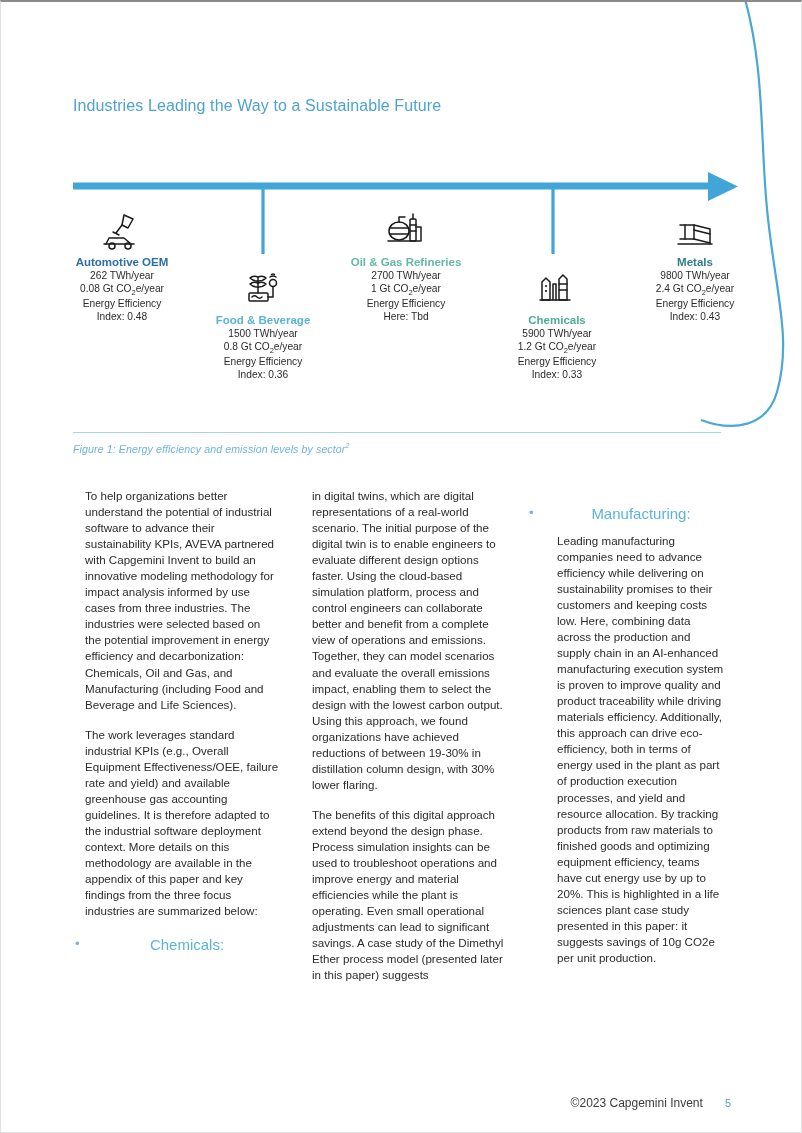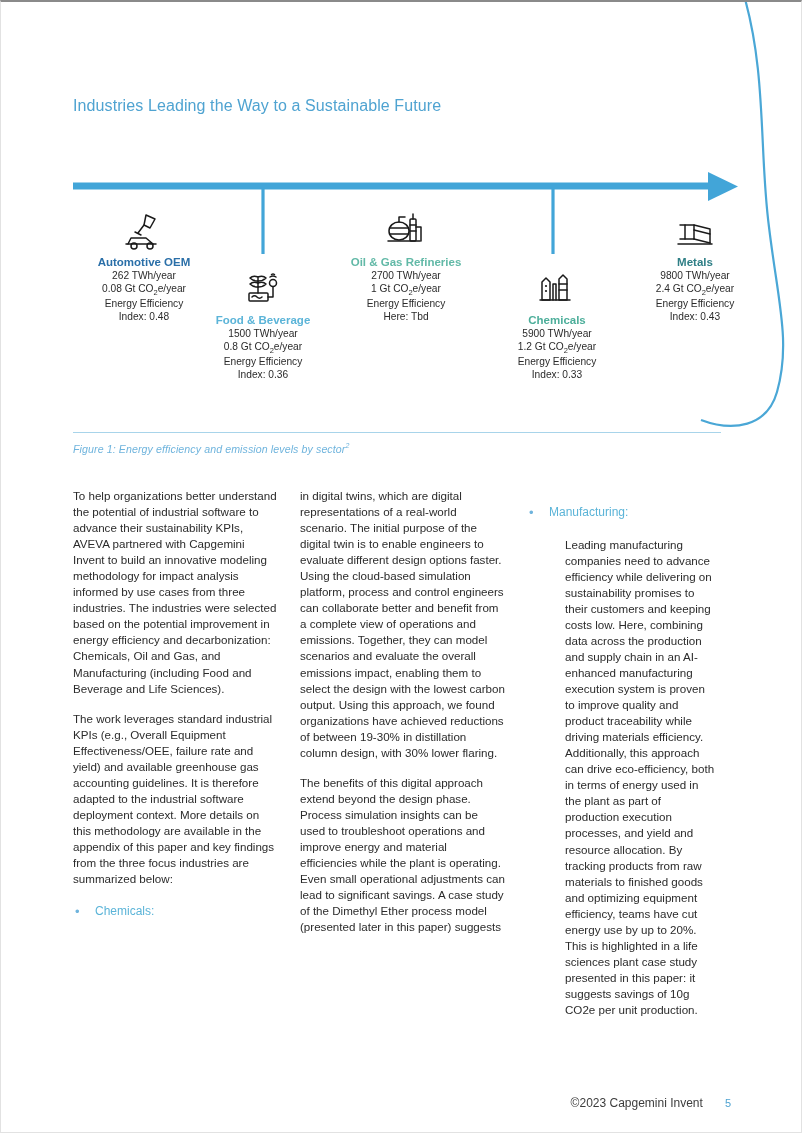--- a/index.html
+++ b/index.html
@@ -57,21 +57,21 @@
     margin-bottom: 1px;
     line-height: 1.25;
   }
   .node .stat {
     font-size: 10.2px;
     color: #2b2b2b;
     line-height: 1.27;
   }
   .node .stat sub { font-size: 7.5px; }
   
-  #node-automotive { left: 48px;  top: 47px; }
+  #node-automotive { left: 26px;  top: 47px; }
   #node-food       { left: 167px; top: 105px; }
   #node-oilgas     { left: 310px; top: 47px; }
   #node-chemicals  { left: 461px; top: 105px; }
   #node-metals     { left: 599px; top: 47px; }
 
   
   .caption-rule {
     position: absolute;
     left: 72px; top: 430px;
     width: 648px; height: 1px;
@@ -90,21 +90,21 @@
   
   .columns {
     position: absolute;
     left: 72px; top: 486px;
     width: 660px;
     display: flex;
     gap: 21px;
   }
   .col { width: 206px; }
   .col p {
-    margin: 0 0 14px 0;
+    margin: 0 0 14px 12px;
     font-size: 11.6px;
     line-height: 1.385;
     color: #2b2b2b;
   }
   .col p:last-child { margin-bottom: 0; }
   .bullet {
     display: flex;
     gap: 0px;
     margin-top: 16px;
   }
@@ -112,29 +112,30 @@
     color: #6fb4dd;
     font-size: 13px;
     line-height: 1.35;
     width: 22px;
     flex: 0 0 22px;
     text-align: left;
     padding-left: 2px;
   }
   .bullet .btext { flex: 1; }
   .bullet .bhead {
-    font-size: 12px;
+    font-size: 15px;
     color: #5bb4d8;
     line-height: 1.385;
+    text-align: center;
   }
   .bullet .bbody {
     font-size: 11.6px;
     line-height: 1.385;
     color: #2b2b2b;
-    margin: 16px;
+    margin: 8px;
   }
   
   .col3-bullet { margin-top: 16px; }
 
   
   .footer {
     position: absolute;
     left: 0; bottom: 22px;
     width: 802px;
   }

